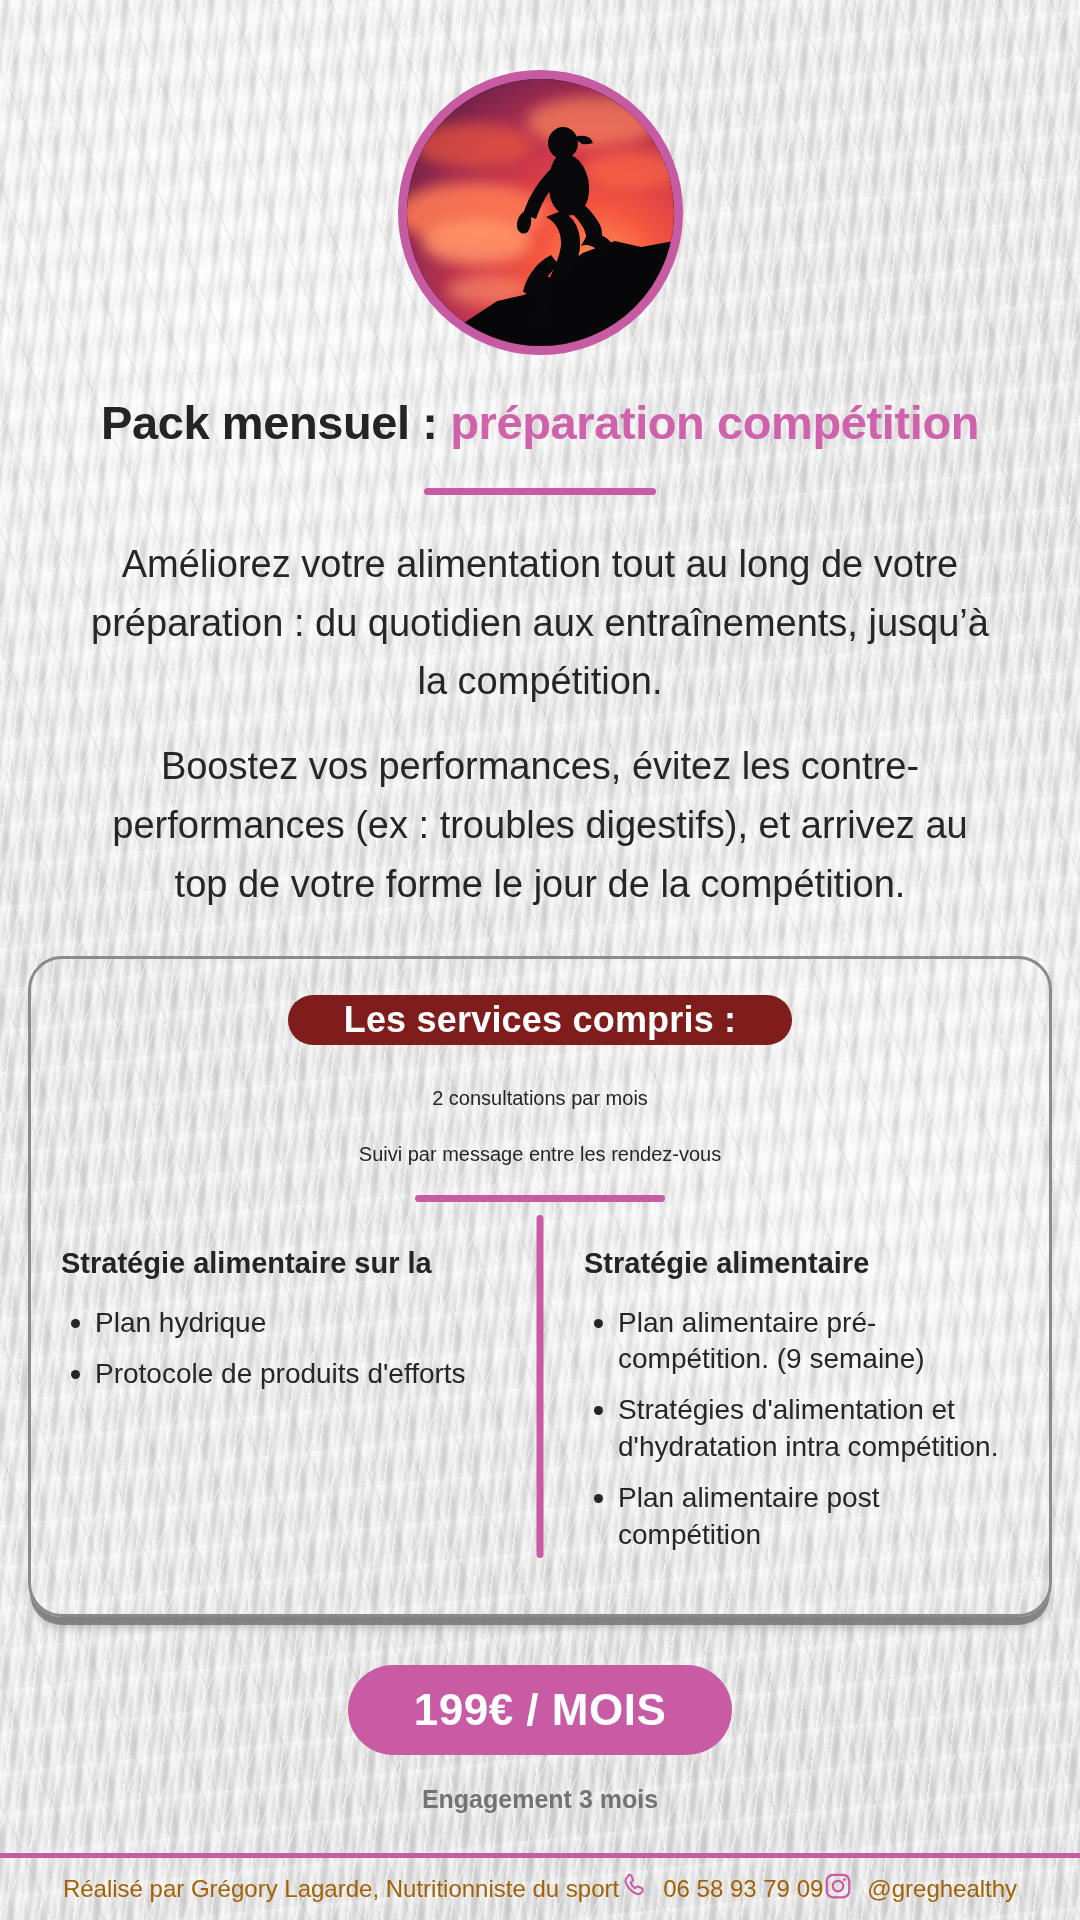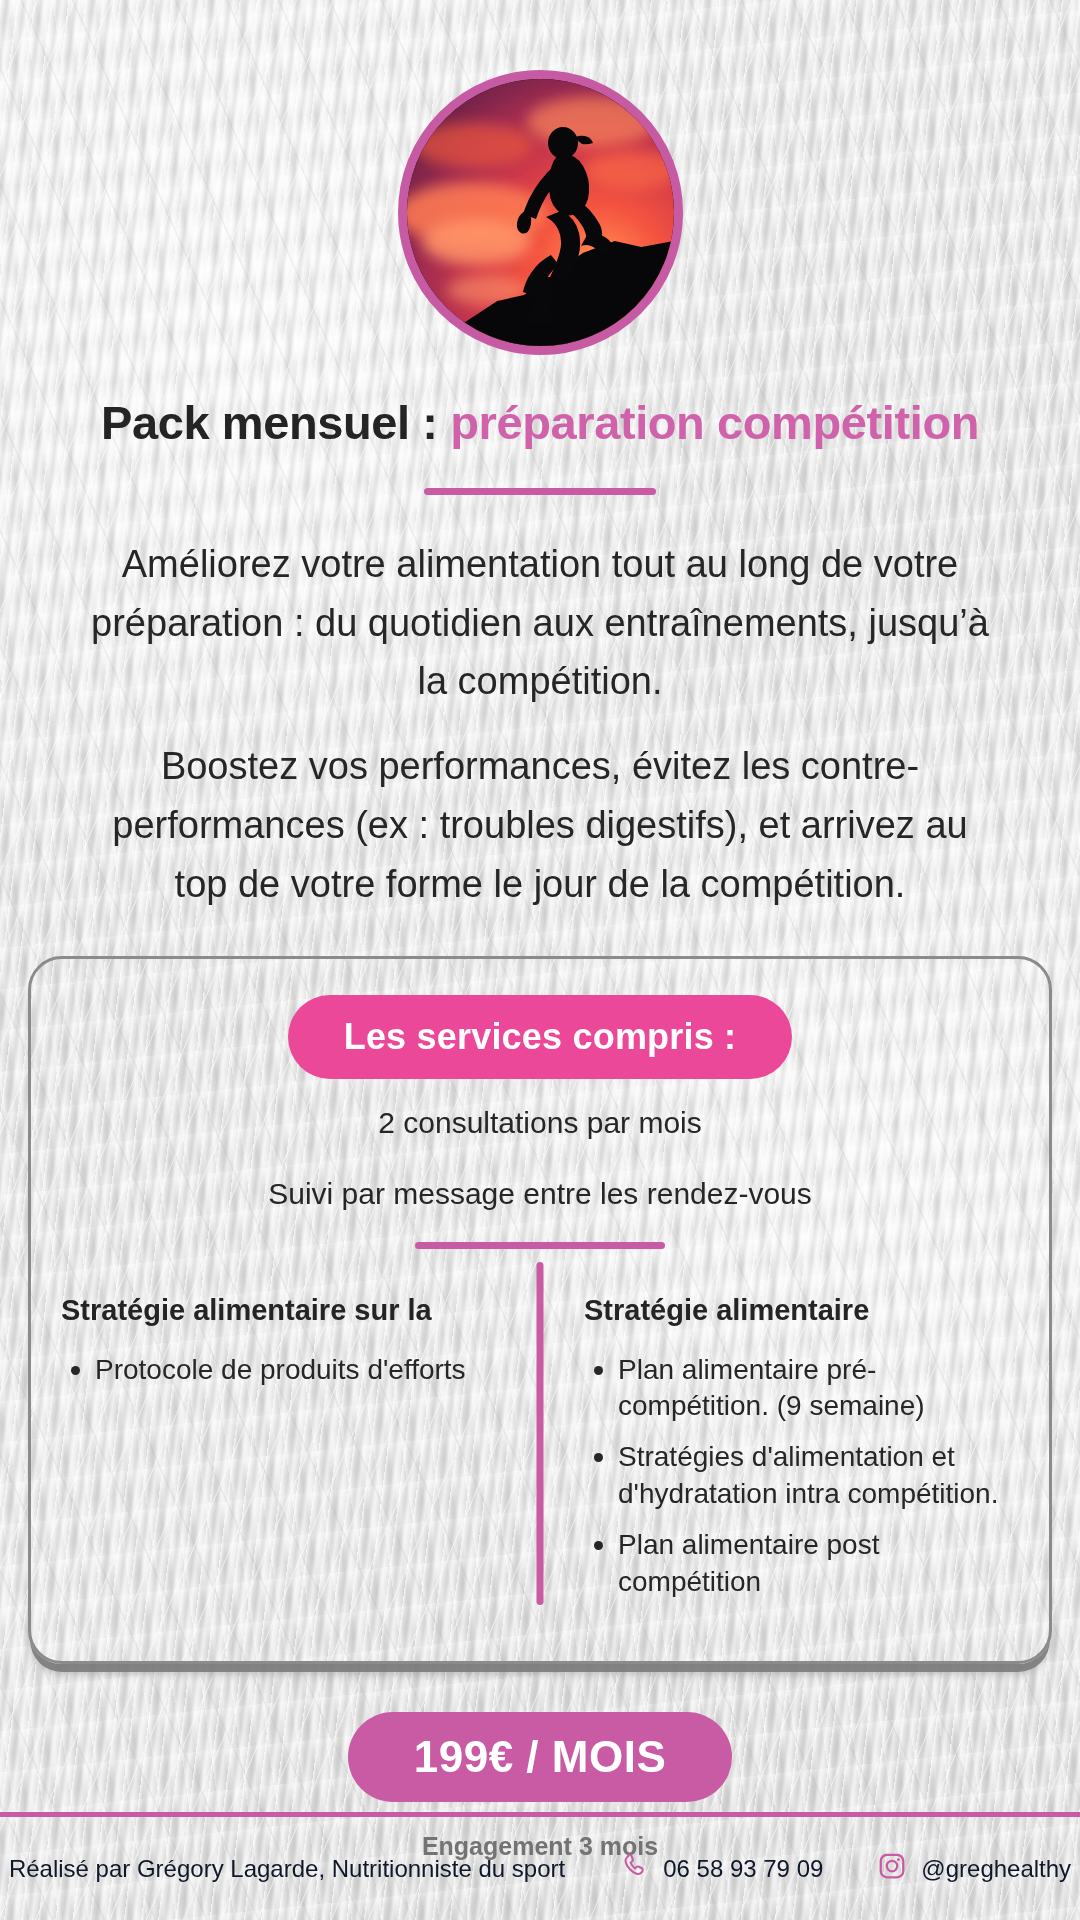--- a/index.html
+++ b/index.html
@@ -169,34 +169,34 @@
     box-shadow: 0 10px 0 -2px rgba(120,120,120,0.85),
                 0 14px 10px -4px rgba(120,120,120,0.45);
   }
 
   .services-badge-row {
     display: flex;
     justify-content: center;
     margin-top: 10px;
   }
   .services-badge {
-    background: #ec4899;
+    background: #7f1d1d;
     color: #ffffff;
     font-size: 36px;
     font-weight: 700;
     border-radius: 44px;
-    padding: 21px 56px;
+    padding: 4px 56px;
     letter-spacing: .2px;
   }
 
   .card-lines {
     text-align: center;
     color: #262626;
-    font-size: 30px;
-    margin-top: 21px;
+    font-size: 20px;
+    margin-top: 38px;
     line-height: 1.5;
   }
   .card-lines .line + .line { margin-top: 26px; }
 
   
   .tee {
     position: relative;
     height: 34px;
     margin-top: 26px;
   }
@@ -284,28 +284,27 @@
     font-size: 25px;
     font-weight: 700;
     margin-top: 30px;
   }
 
   
   .footer {
     position: absolute;
     left: 0; right: 0;
     bottom: 0;
-    height: 108px;
+    height: 67px;
     border-top: 5px solid #c95aa4;
     display: flex;
     align-items: center;
     justify-content: center;
-    gap: 54px;
     font-size: 24px;
-    color: #0f172a;
+    color: #a16207;
   }
   .footer-item {
     display: flex;
     align-items: center;
     gap: 14px;
     white-space: nowrap;
   }
   .footer .ico { display: block; }
 </style>
 </head>
@@ -372,20 +371,21 @@
       </div>
 
       <div class="columns">
         <div class="col-divider"></div>
 
         <div class="col left">
           <div class="col-title">
             <span>Stratégie alimentaire sur la</span>
           </div>
           <ul>
+            <li>Plan hydrique</li>
             <li>Protocole de produits d'efforts</li>
           </ul>
         </div>
 
         <div class="col right">
           <div class="col-title">
             <span>Stratégie alimentaire</span>
           </div>
           <ul>
             <li>Plan alimentaire pré-compétition. (9 semaine)</li>

